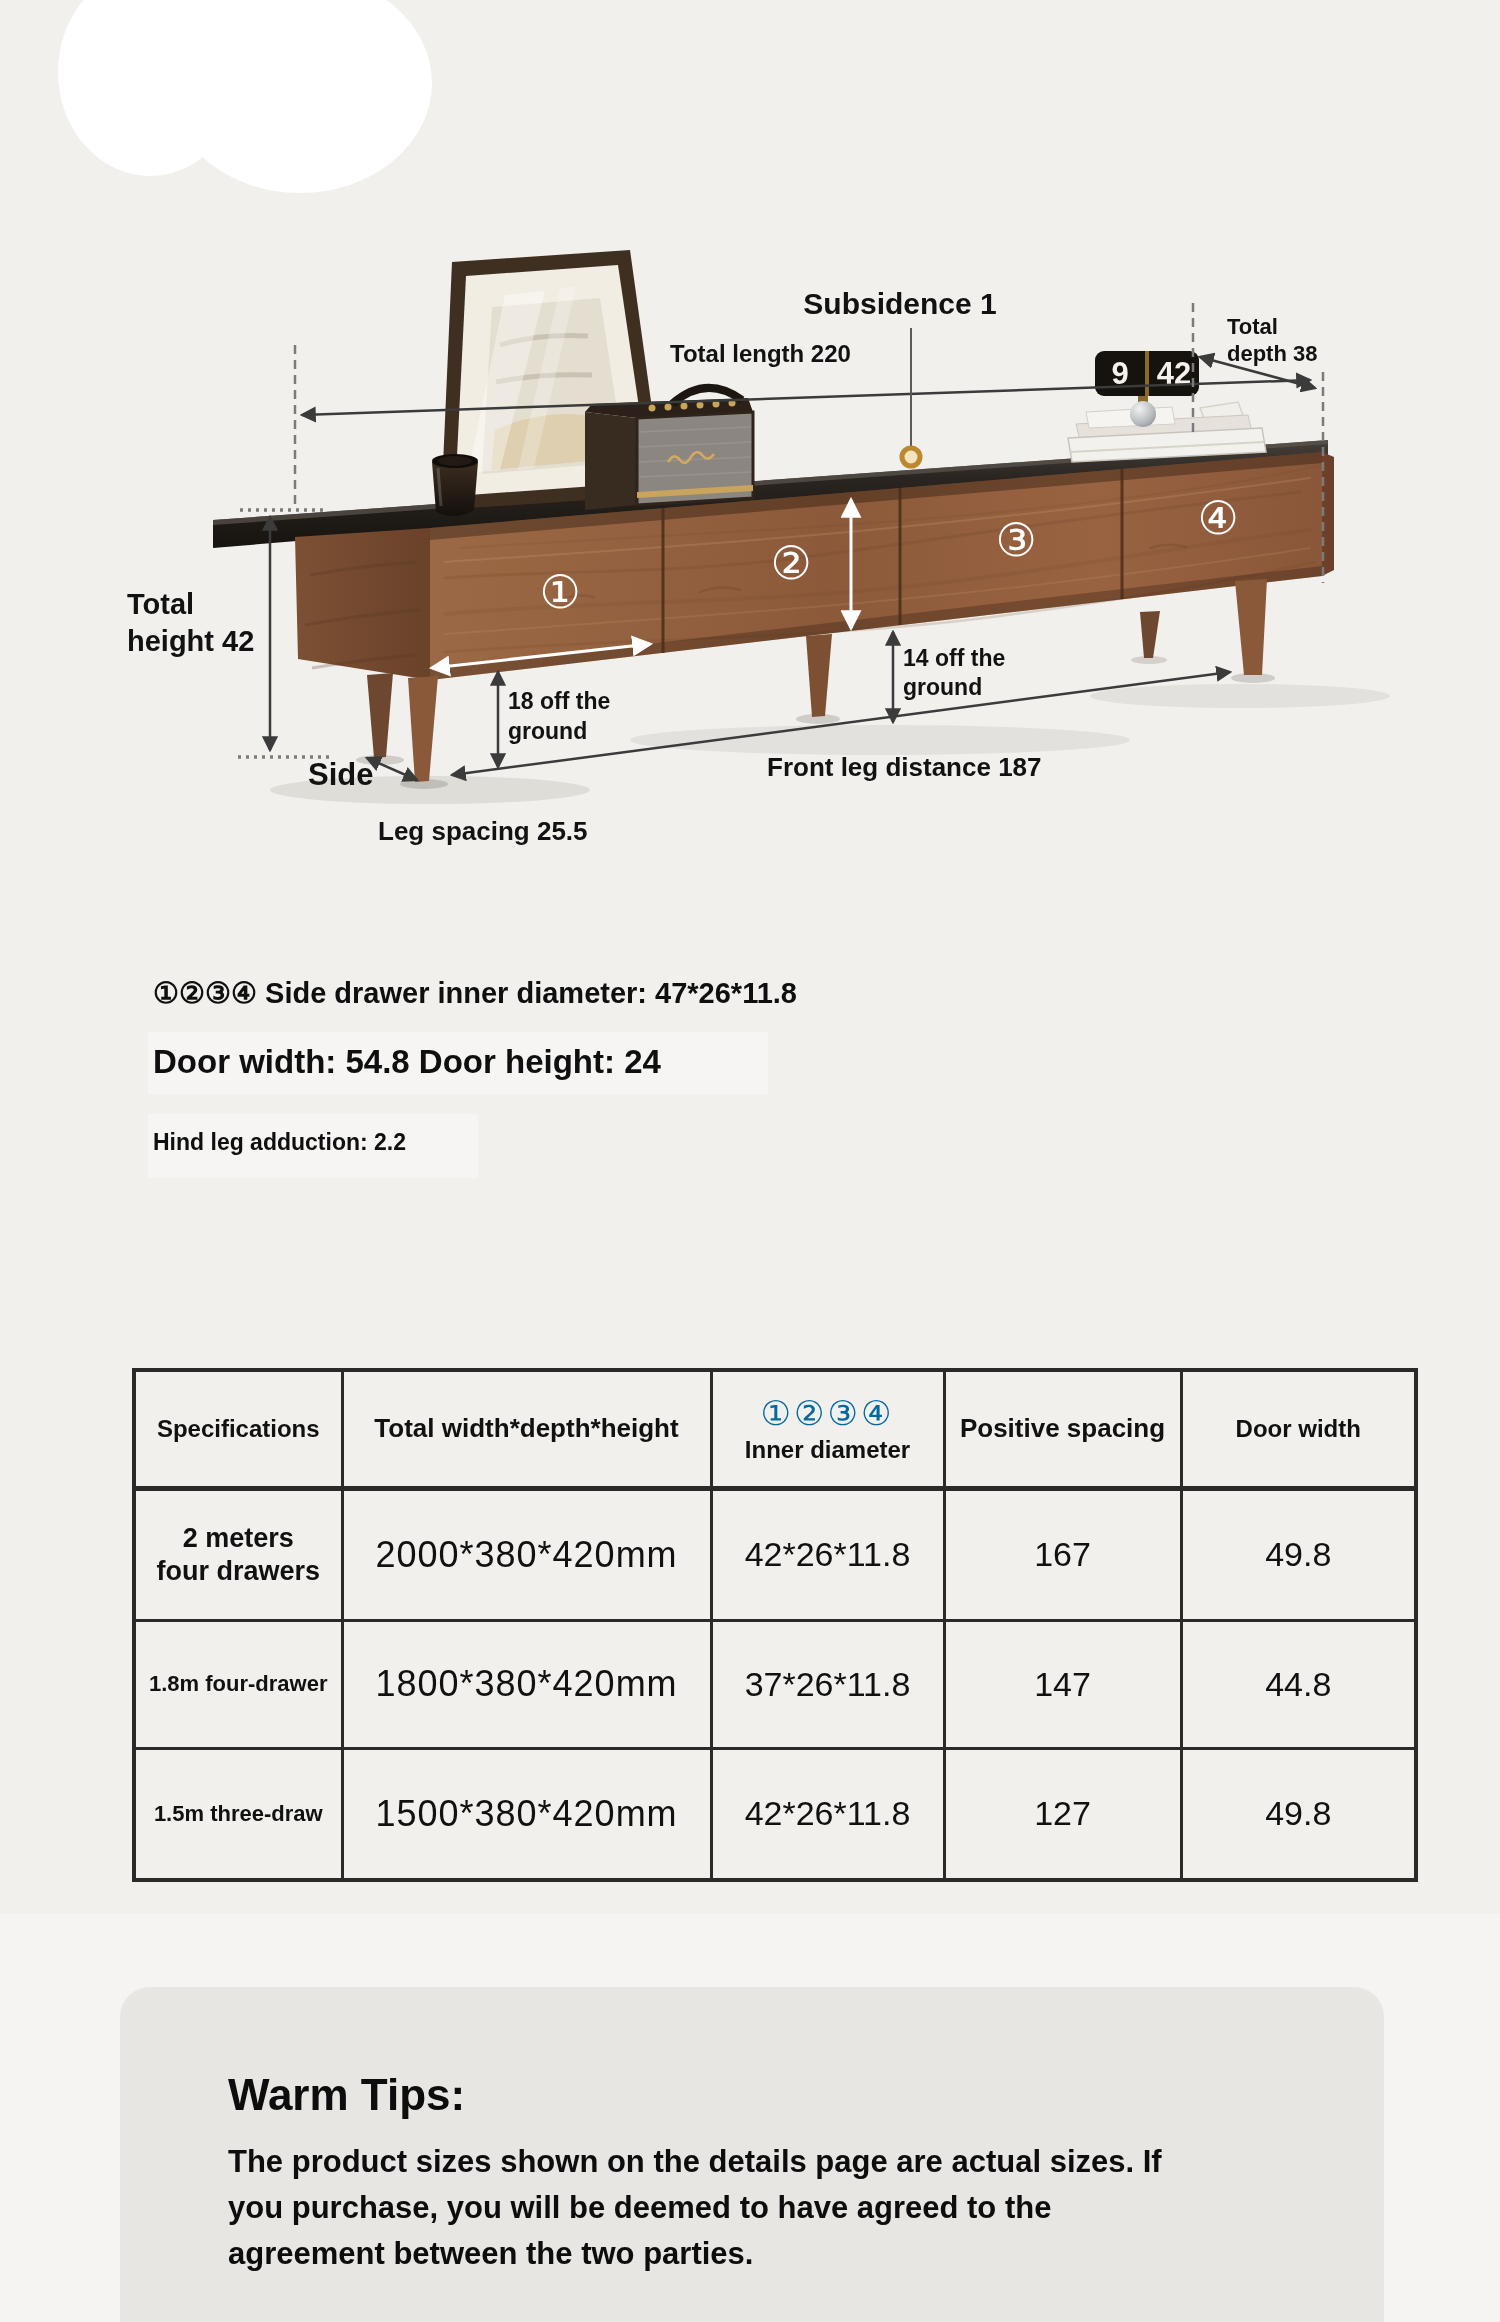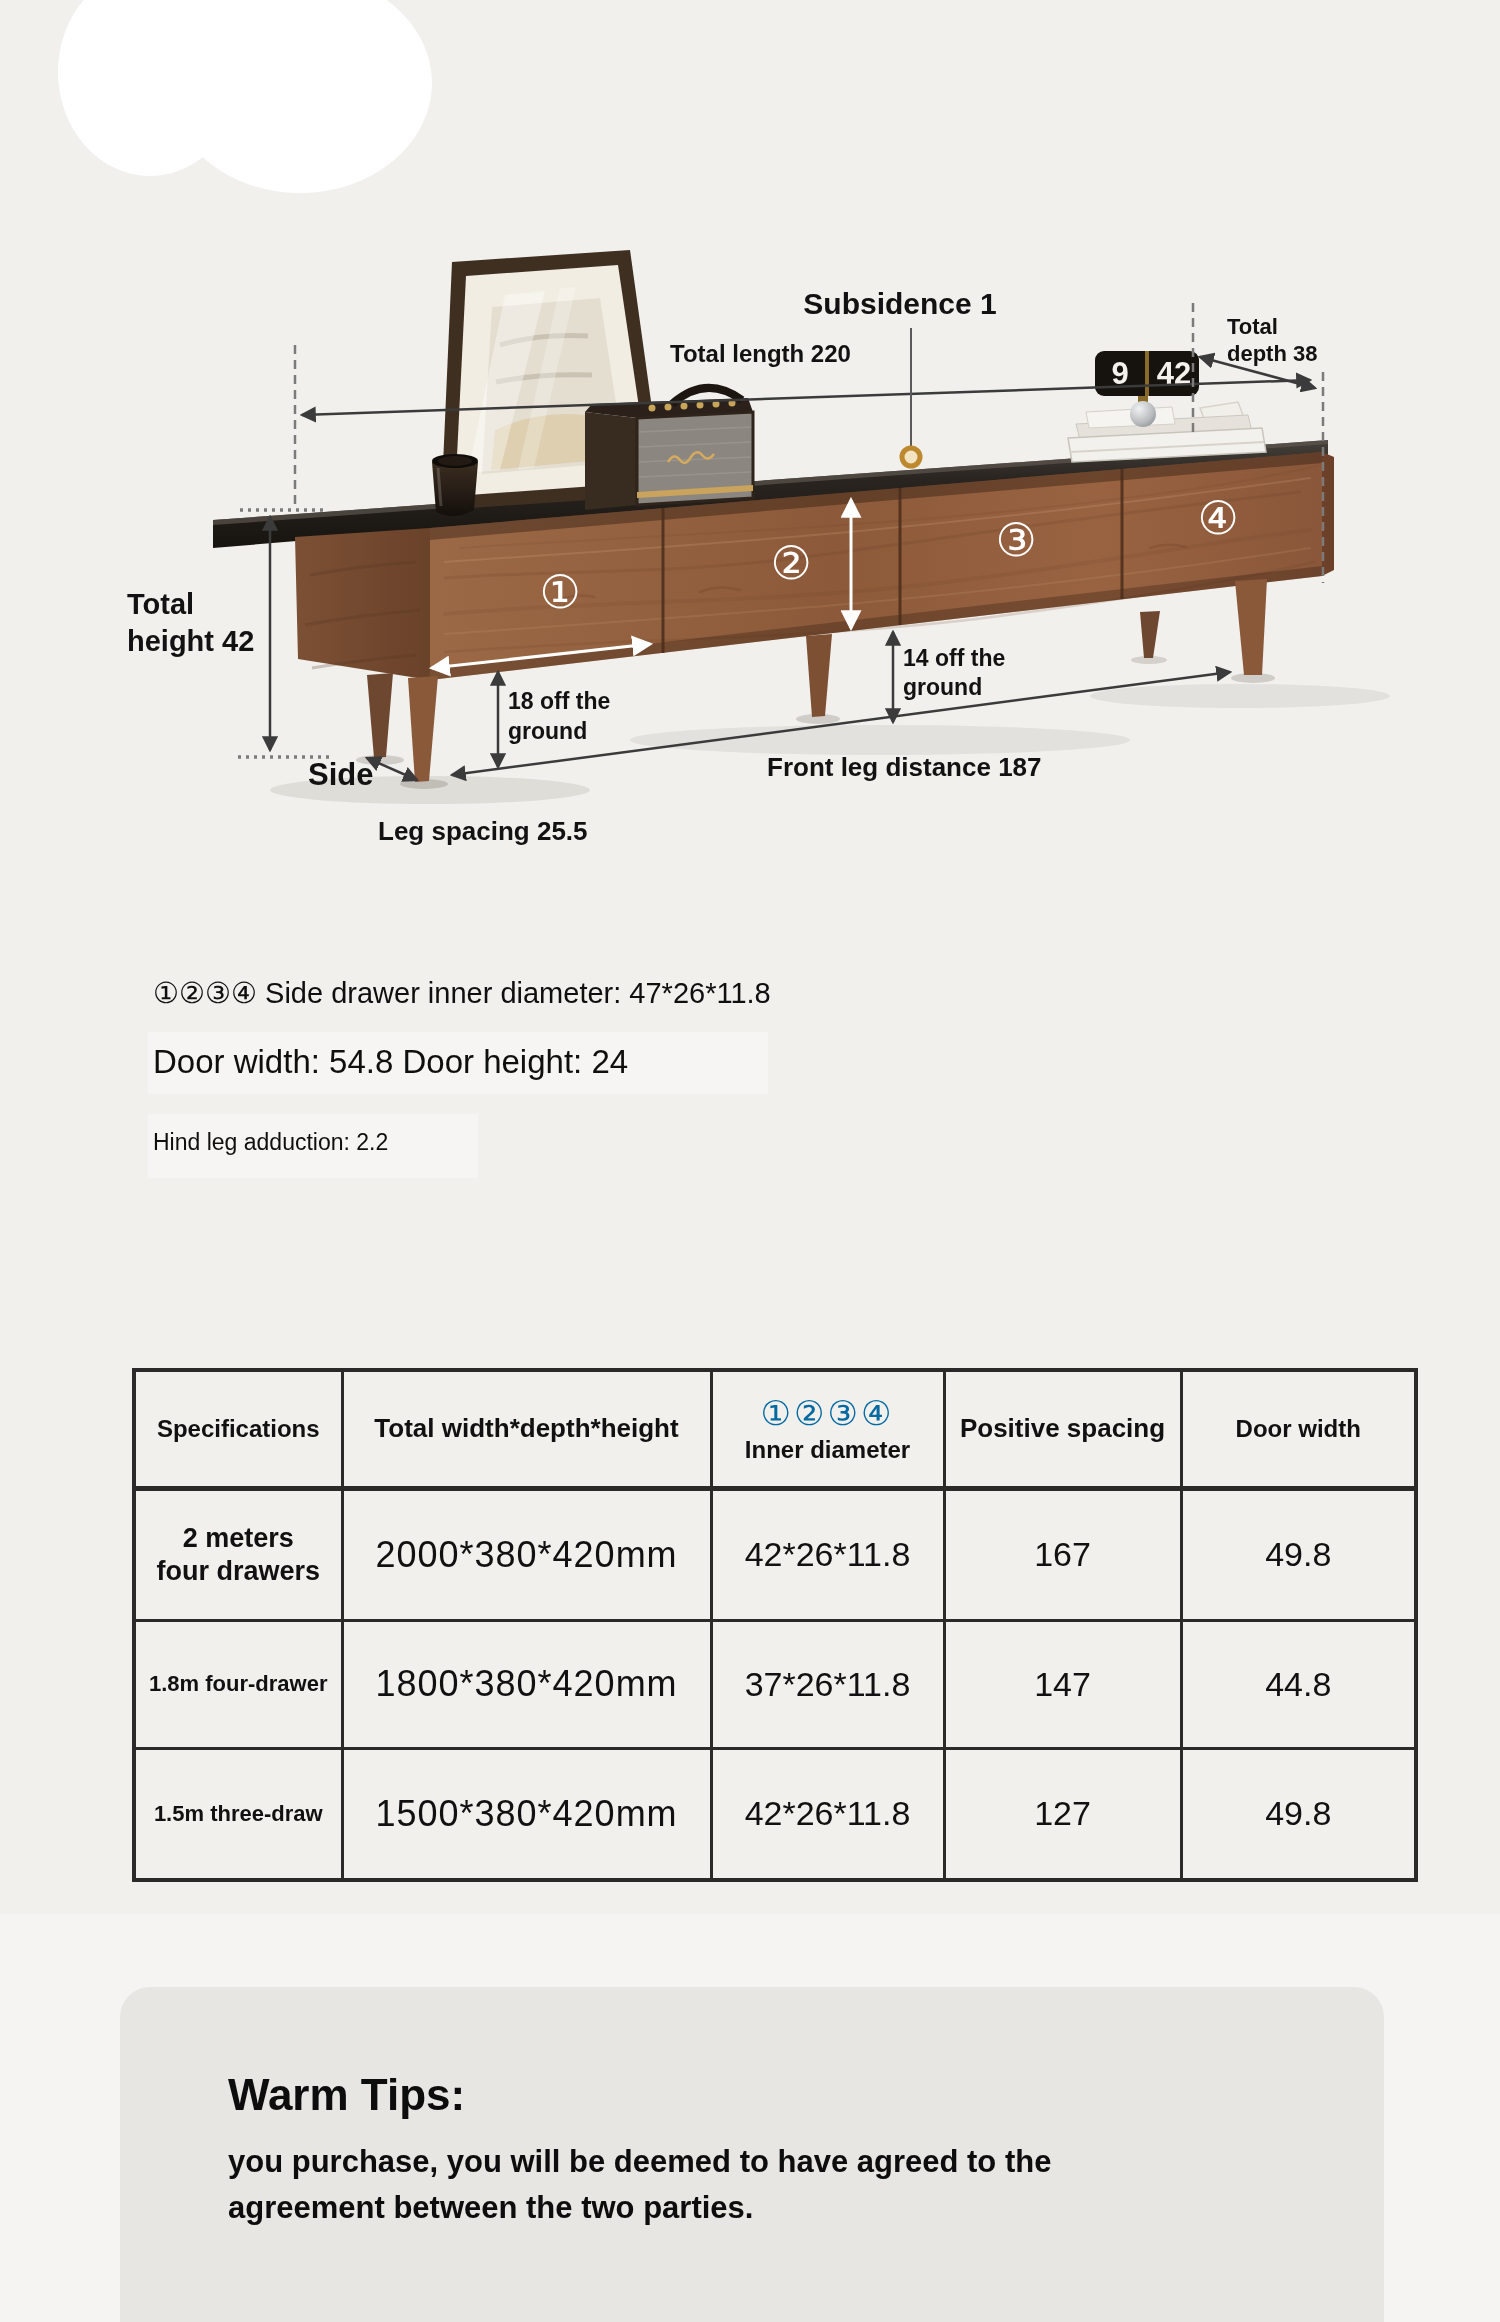--- a/index.html
+++ b/index.html
@@ -12,21 +12,21 @@
   .circnum{position:absolute;width:64px;text-align:center;color:#ffffff;font-size:46px;font-weight:400;z-index:4;}
   .scene,.annsvg{position:absolute;left:0;top:0;width:1500px;height:900px;}
   .scene{z-index:1;}
   .annsvg{z-index:5;pointer-events:none;}
 
   .clock{position:absolute;left:1095px;top:351px;width:104px;height:45px;background:#16130f;
     border-radius:9px;display:flex;align-items:center;color:#f4f1ec;font-weight:bold;font-size:31px;z-index:3;}
   .clock .half{flex:1;text-align:center;}
   .clock .cdiv{flex:0 0 4px;height:100%;background:#8a6a28;}
 
-  .note{position:absolute;color:#0f0f0f;font-weight:normal;white-space:nowrap;z-index:6;}
+  .note{position:absolute;color:#0f0f0f;font-weight:bold;white-space:nowrap;z-index:6;}
   .hl{position:absolute;background:#f6f5f3;z-index:2;}
 
   .tablewrap{position:absolute;left:132px;top:1368px;z-index:6;}
   table.spec{border-collapse:collapse;border:4px solid #2b2a28;table-layout:fixed;}
   table.spec td{border:3px solid #2b2a28;text-align:center;vertical-align:middle;padding:0;color:#111;}
   table.spec tr.hrow td{border-bottom-width:5px;}
   .th1{font-weight:bold;font-size:24px;}
   .th2{font-weight:bold;font-size:26px;}
   .circs{font-size:34px;color:#0369a1;letter-spacing:3px;}
   .innerlbl{font-weight:bold;font-size:24px;margin-top:3px;}
@@ -300,16 +300,17 @@
     <td class="num">49.8</td>
   </tr>
   </tbody>
 </table>
 </div>
 
 <div class="bottombg"></div>
 <div class="card">
   <div class="tipstitle">Warm Tips:</div>
   <div class="tipsbody">
+    <div>The product sizes shown on the details page are actual sizes. If</div>
     <div>you purchase, you will be deemed to have agreed to the</div>
     <div>agreement between the two parties.</div>
   </div>
 </div>
 
 </body></html>

